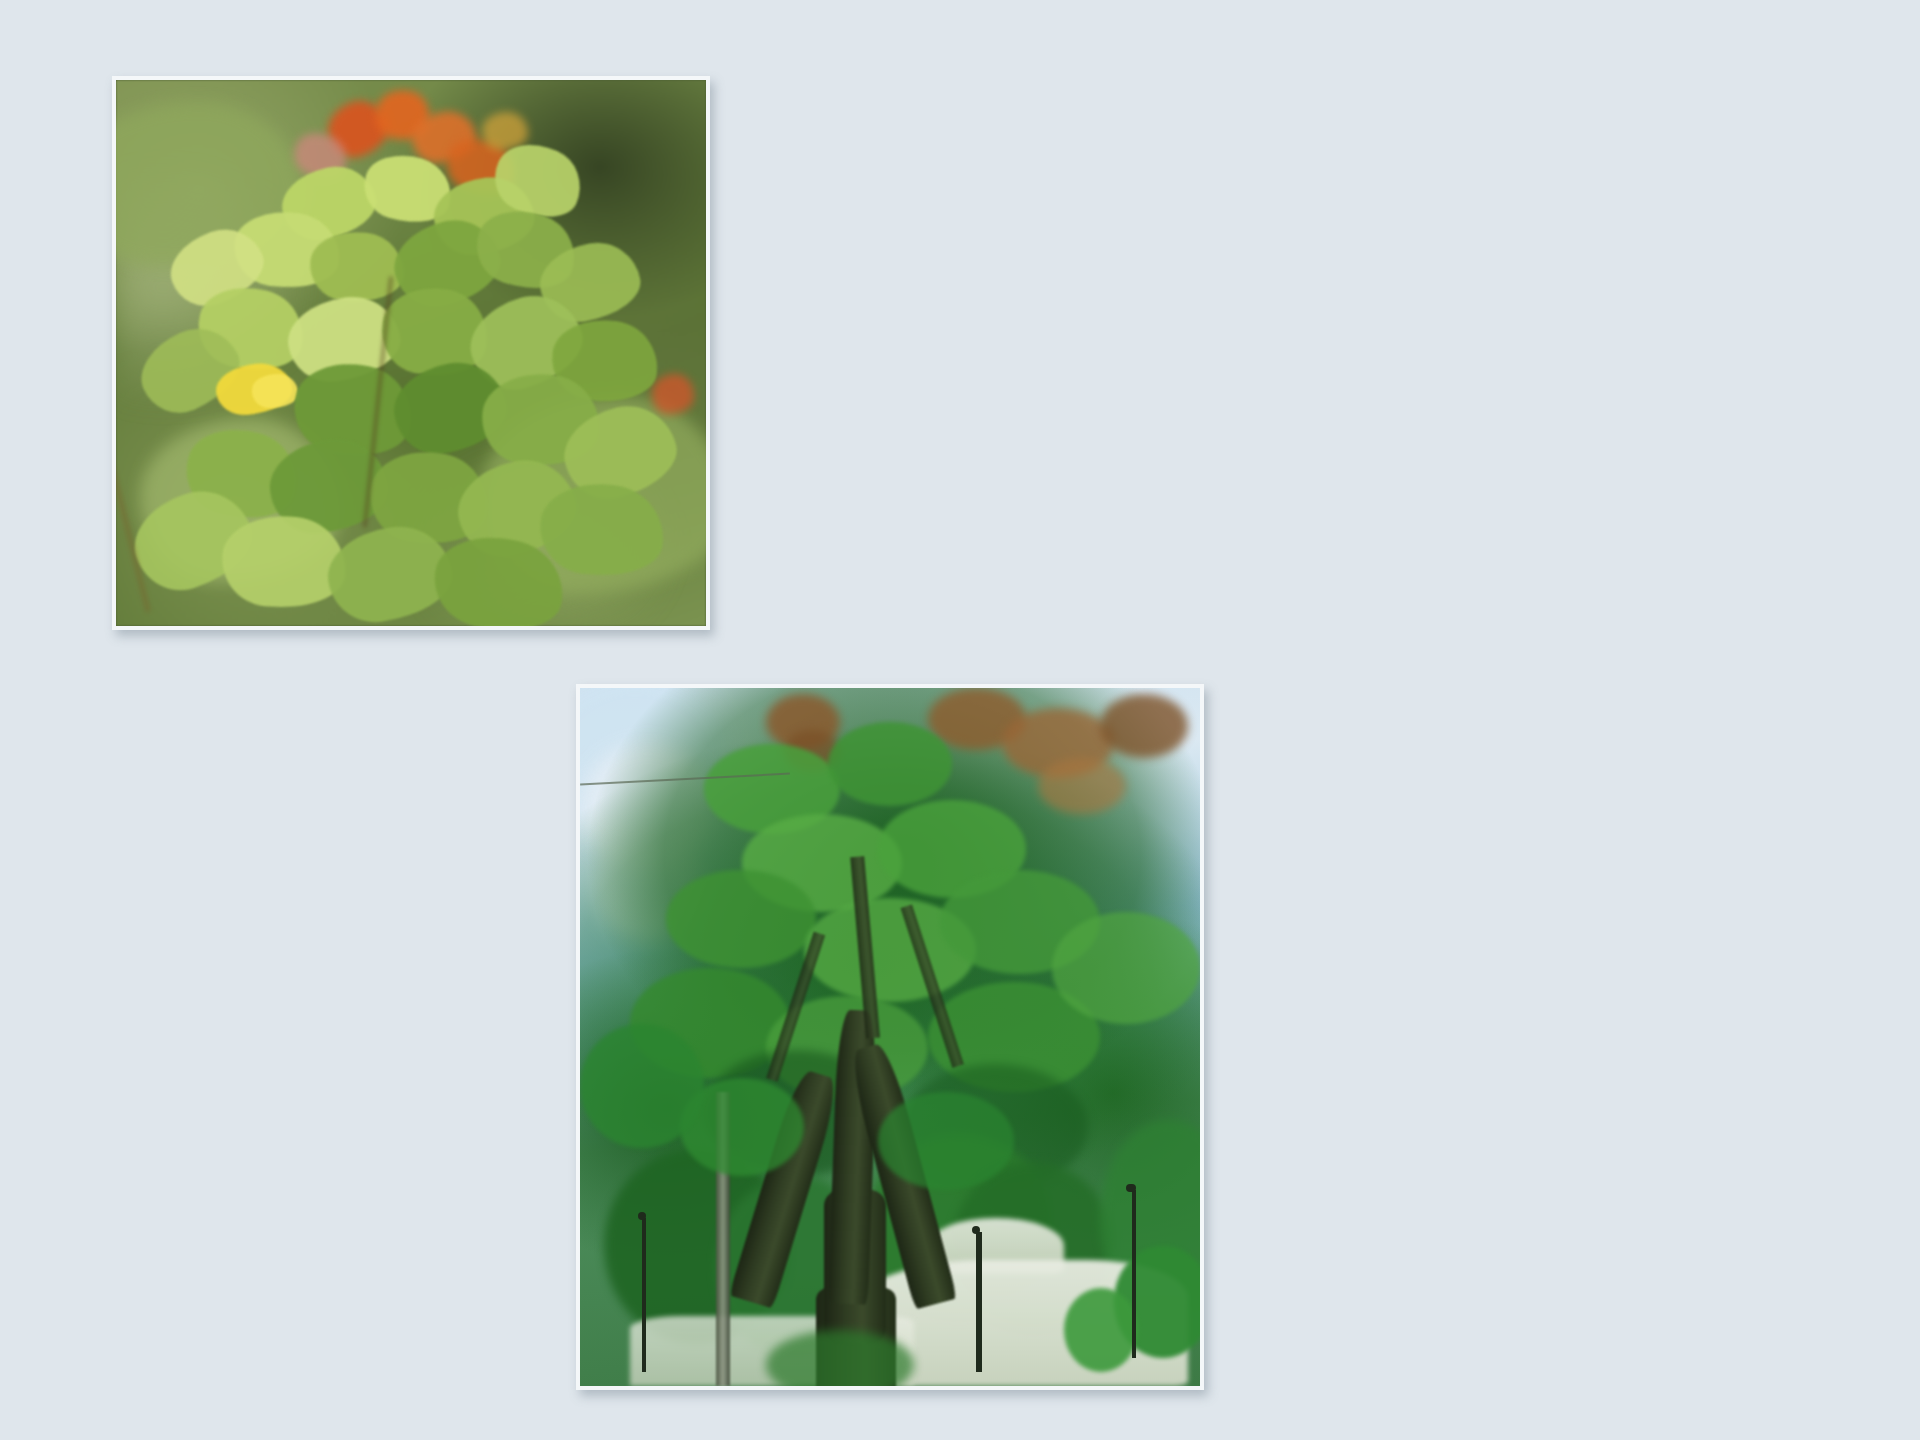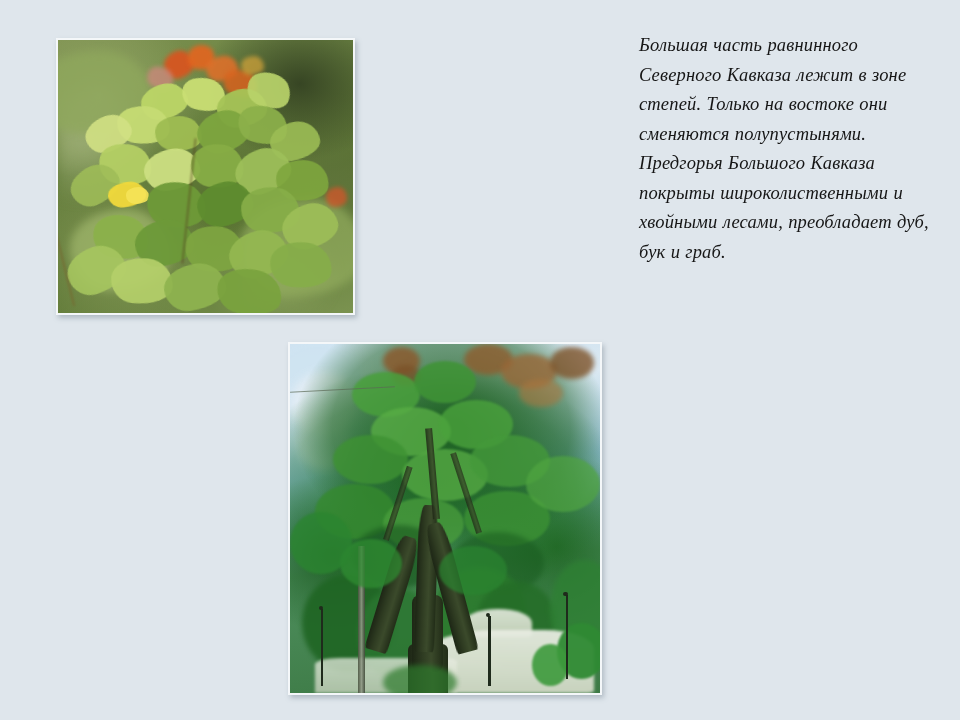--- a/index.html
+++ b/index.html
@@ -272,15 +272,14 @@
 
       <div class="foliage sharp" style="left:16%;top:56%;width:20%;height:14%;background:#2f8c31;opacity:.75;"></div>
       <div class="foliage sharp" style="left:48%;top:58%;width:22%;height:14%;background:#2a8530;opacity:.7;"></div>
       <div class="foliage sharp" style="left:0%;top:48%;width:20%;height:18%;background:#2b8530;opacity:.8;"></div>
       <div class="foliage" style="left:30%;top:92%;width:24%;height:10%;background:#2d7a2c;opacity:.7;"></div>
 
       <div style="position:absolute;left:0;top:13%;width:34%;height:1.2px;background:#5b6a55;opacity:.7;transform:rotate(-3deg);"></div>
     </div>
   </div>
 
-  <div id="body-text">Большая часть равнинного Северного Кавказа лежит в зоне степей. Только на востоке они сменяются полупустынями. Предгорья Большого Кавказа покрыты широколиственными и хвойными лесами, преобладает дуб, бук и граб.</div>
 
 </div>
 
 </body></html>

